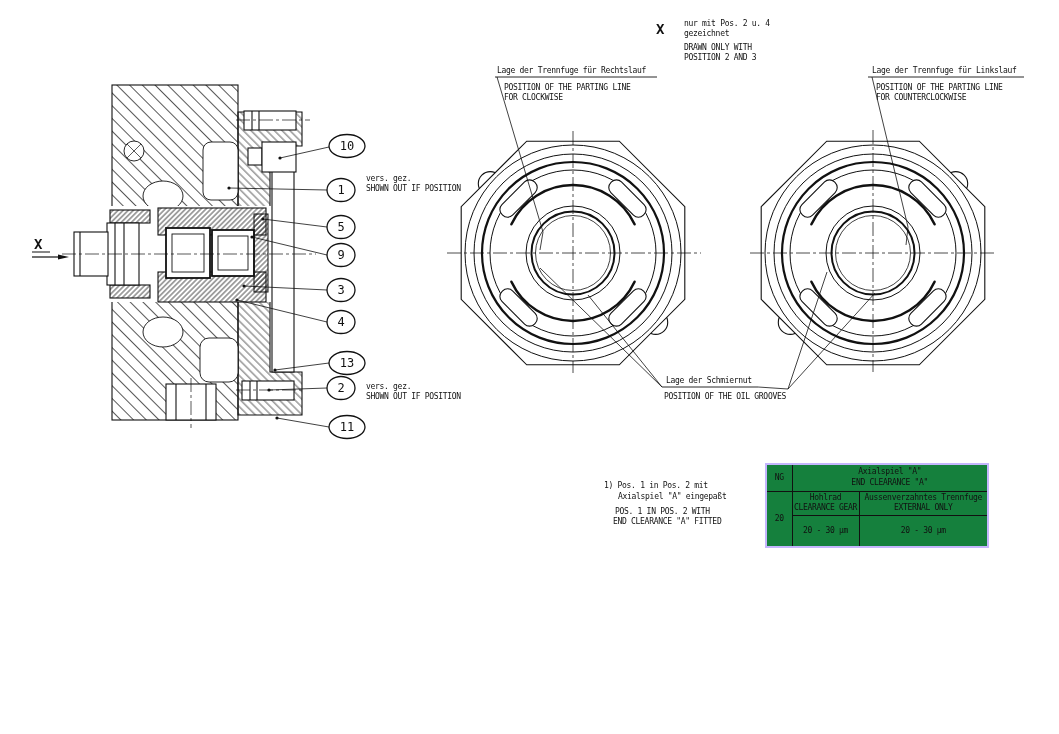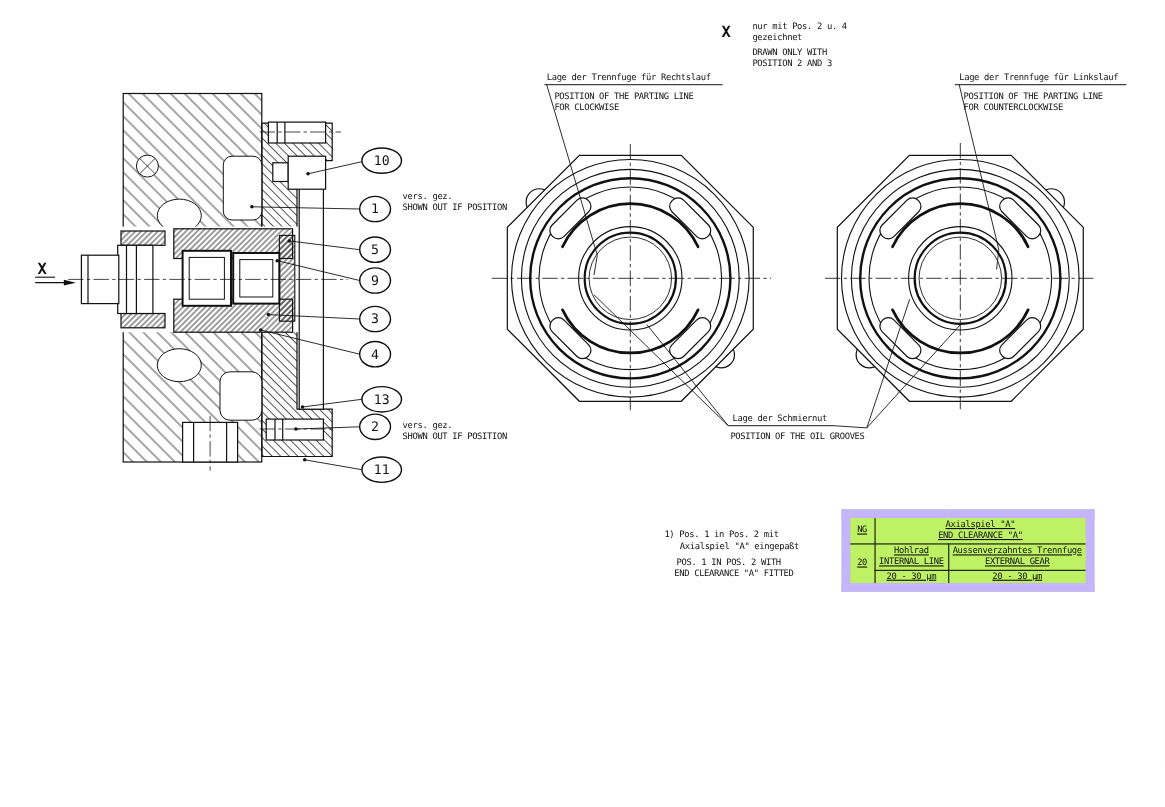--- a/index.html
+++ b/index.html
@@ -5,21 +5,21 @@
   html,body{margin:0;padding:0;background:#e8e8e8;}
   .sheet{position:relative;width:1059px;height:734px;background:#ffffff;overflow:hidden;
          font-family:"DejaVu Sans Mono",monospace;color:#111;}
   svg{position:absolute;left:0;top:0;}
   svg text{font-family:"DejaVu Sans Mono",monospace;fill:#111;}
   .t8{font-size:8px;letter-spacing:-0.3px;}
   .tX{font-size:14px;font-weight:bold;}
   .tb{font-size:12px;text-anchor:middle;}
   
   .spec{position:absolute;left:765px;top:463px;border-collapse:collapse;table-layout:fixed;
-        background:#bef264;border:8px solid #c4b5fd;text-decoration:underline;}
+        background:#15803d;border:2px solid #c4b5fd;}
   .spec td{border:1.5px solid #111;font-family:"DejaVu Sans Mono",monospace;font-size:8px;
            letter-spacing:-0.3px;text-align:center;vertical-align:middle;padding:0 1px;line-height:1.3;}
 </style>
 </head>
 <body>
 
 <div class="sheet">
 
 <svg width="1059" height="734" viewBox="0 0 1059 734">
   <defs>
@@ -272,27 +272,27 @@
     <td>NG</td>
     <td colspan="2">
       <div>Axialspiel "A"</div>
       <div>END CLEARANCE "A"</div>
     </td>
   </tr>
   <tr style="height:24px">
     <td rowspan="2">20</td>
     <td>
       <div>Hohlrad</div>
-      <div>INTERNAL LINE</div>
+      <div>CLEARANCE GEAR</div>
     </td>
     <td>
       <div>Aussenverzahntes Trennfuge</div>
-      <div>EXTERNAL GEAR</div>
+      <div>EXTERNAL ONLY</div>
     </td>
   </tr>
-  <tr style="height:16px">
+  <tr style="height:32px">
     <td>20 - 30 µm</td>
     <td>20 - 30 µm</td>
   </tr>
 </tbody>
     </table>
 
 </div>
 
 </body></html>

